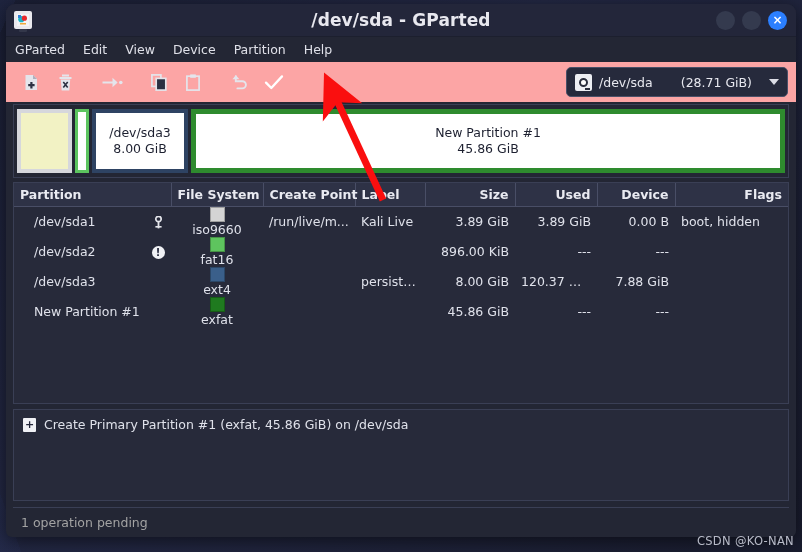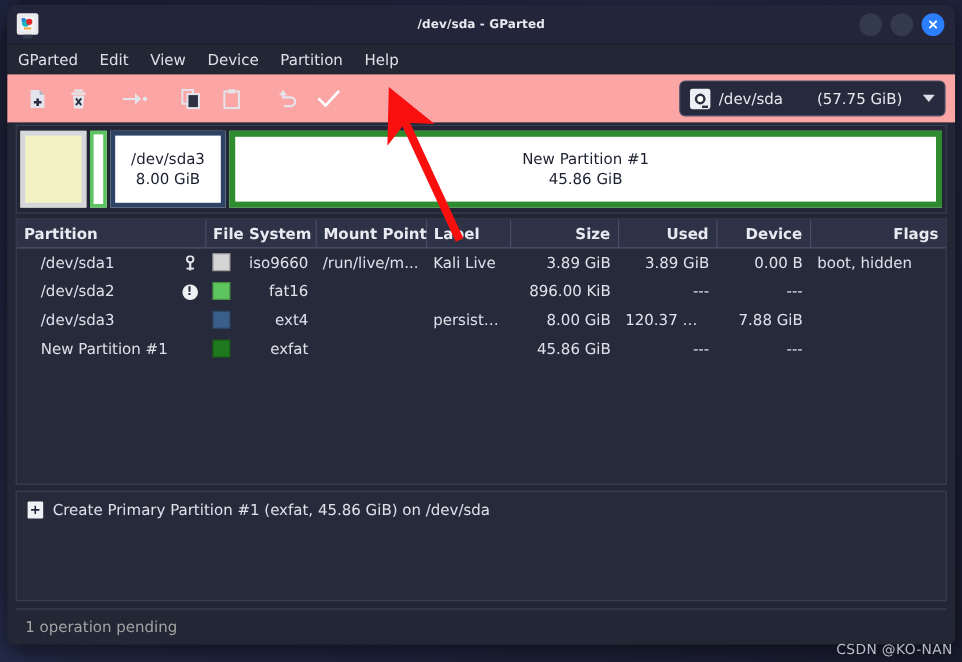--- a/index.html
+++ b/index.html
@@ -55,21 +55,21 @@
   }
   #app-icon::after {
     content: "";
     position: absolute; bottom: -3px; left: 5px;
     width: 8px; height: 3px; background: #33374a; border-radius: 1px;
   }
   #title-text {
     position: absolute; left: 0; right: 0;
     text-align: center;
     color: #e8e8ef;
-    font-size: 10px;
+    font-size: 17px;
     font-weight: bold;
     letter-spacing: 0.1px;
     pointer-events: none;
   }
   .wbtns { margin-left: auto; display: flex; align-items: center; gap: 7px; padding-right: 9px; }
   .wbtn { width: 19px; height: 19px; border-radius: 50%; background: #343a4e; }
   .wbtn.close {
     background: #2b7fff;
     color: #fff; font-size: 12px; font-weight: bold;
     display: flex; align-items: center; justify-content: center;
@@ -199,21 +199,21 @@
     height: 24px;
     padding: 0 6px;
     white-space: nowrap;
     overflow: hidden;
     text-overflow: ellipsis;
   }
   tbody td.right { text-align: right; }
   .part-cell { display: flex; align-items: flex-end; gap: 6px; padding-left: 14px; }
   .part-name { flex: 0 0 auto; }
   .statusicon { margin-left: auto; width: 14px; display: flex; justify-content: center; }
-  .fs-cell { display: flex; align-items: center; gap: 0; }
+  .fs-cell { display: flex; align-items: center; gap: 0; flex-direction: column; }
   .swatch { width: 15px; height: 15px; flex: 0 0 auto; border: 1px solid rgba(0,0,0,0.25); }
   .fs-label { flex: 1; text-align: right; }
   .icon-warn {
     width: 13px; height: 13px; border-radius: 50%;
     background: #f0f1f5; color: #23263a;
     font-size: 10px; font-weight: bold; line-height: 13px;
     text-align: center; display: block;
   }
 
   
@@ -353,21 +353,21 @@
         <svg width="20" height="17" viewBox="0 0 20 17">
           <path d="M2 8.6 L7.3 14 L18 2.4" fill="none" stroke="#ffffff" stroke-width="2.3" stroke-linecap="round" stroke-linejoin="round"></path>
         </svg>
       </div>
 
       <div id="device-select">
         <div id="dev-icon">
           <div class="disc"></div>
         </div>
         <div id="dev-name">/dev/sda</div>
-        <div id="dev-size">(57.75 GiB)</div>
+        <div id="dev-size">(28.71 GiB)</div>
         <div id="dev-arrow"></div>
       </div>
     </div>
 
     <div id="graphic">
       <div class="pgblk" id="blk-sda1">
         <div class="inner">
           <div class="l1"></div>
           <div class="l2"></div>
         </div>
@@ -401,21 +401,21 @@
           <col style="width:70px">
           <col style="width:90px">
           <col style="width:82px">
           <col style="width:78px">
           <col style="width:113px">
         </colgroup>
         <thead>
           <tr>
             <th class="left">Partition</th>
             <th>File System</th>
-            <th>Mount Point</th>
+            <th>Create Point</th>
             <th class="left">Label</th>
             <th>Size</th>
             <th>Used</th>
             <th>Device</th>
             <th>Flags</th>
           </tr>
         </thead>
         <tbody>
 
           <tr>

